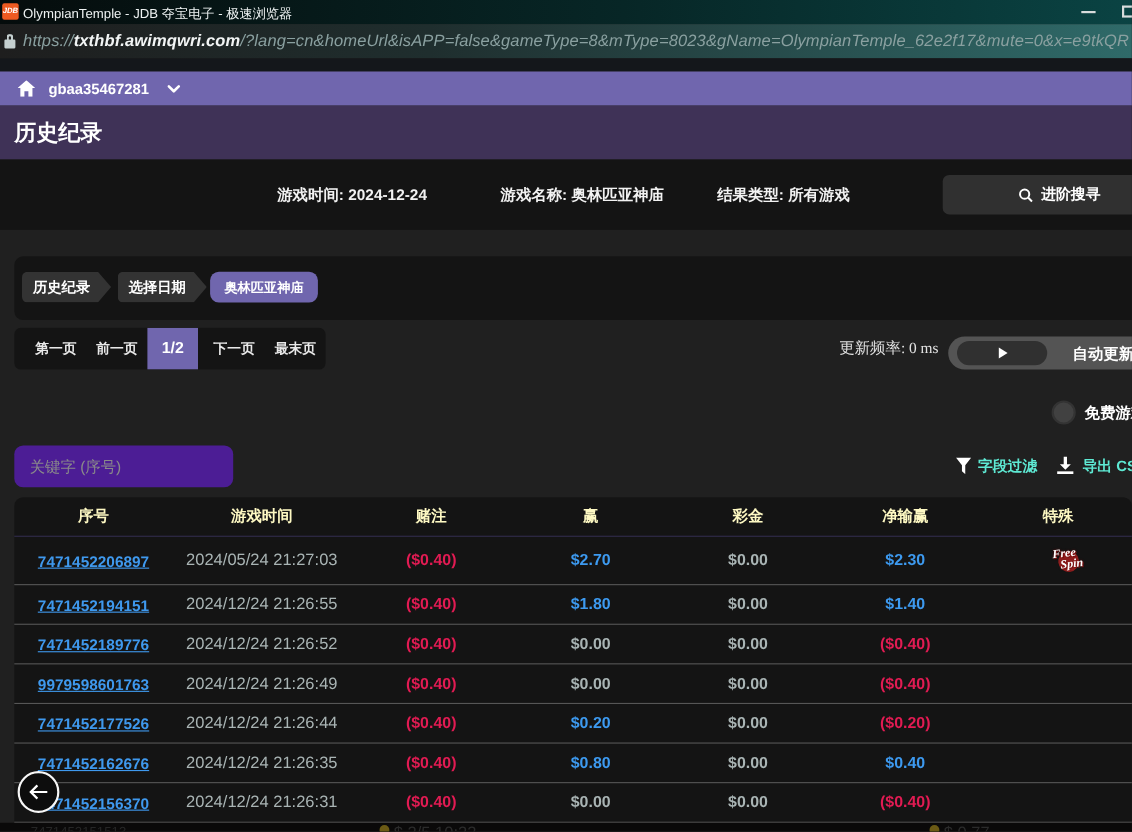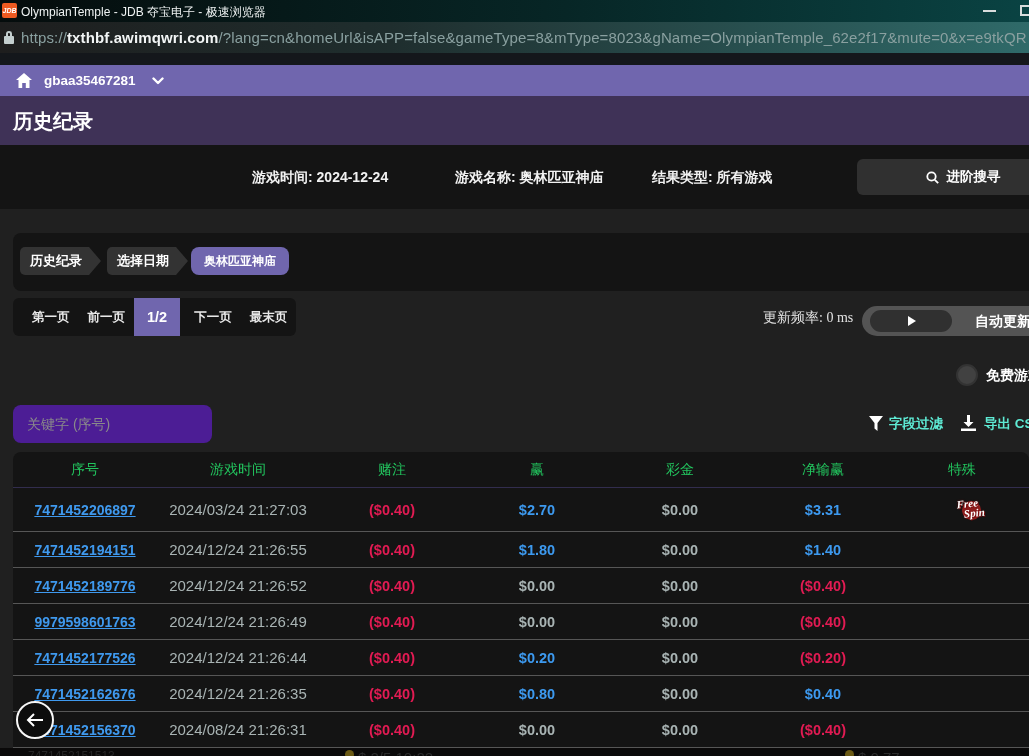--- a/index.html
+++ b/index.html
@@ -8,21 +8,21 @@
   .abs { position:absolute; }
 
   
   .titlebar { position:absolute; left:0; top:0; width:1029px; height:22px; background:linear-gradient(90deg,#050c0c 0%,#072626 55%,#0a4343 100%);padding-left:31px; }
   .jdb-ico { position:absolute; left:2px; top:3px; width:15px; height:15px; background:#ee5a21; border-radius:2px; color:#fff; font-style:italic; font-weight:bold; font-size:7px; line-height:15px; text-align:center; }
   .win-title { position:absolute; left:21px; top:4px; font-size:12px; color:#eef2f2; white-space:nowrap; }
   .btn-min { position:absolute; left:983px; top:10px; width:13px; height:2px; background:#d8dcdc; }
   .btn-max { position:absolute; left:1020px; top:5px; width:12px; height:11px; border:2px solid #d8dcdc; background:transparent; }
 
   
-  .urlbar { position:absolute; left:0; top:22px; width:1029px; height:31px; background:linear-gradient(90deg,#1e1e1e 0%,#1f2e2e 38%,#2f6a69 100%); }
+  .urlbar { position:absolute; left:0; top:22px; width:1029px; height:31px; background:linear-gradient(90deg,#1e1e1e 0%,#1f2e2e 38%,#2f6a69 100%);font-style:italic; }
   .lock-body { position:absolute; left:4px; top:36px; width:10px; height:8px; background:#c4cfcf; border-radius:1px; }
   .lock-shackle { position:absolute; left:6px; top:31px; width:6px; height:7px; border:2px solid #c4cfcf; border-bottom:none; border-radius:4px 4px 0 0; }
   .url-text { position:absolute; left:21px; top:0; height:31px; line-height:32px; font-size:15px; letter-spacing:0.12px; white-space:nowrap; color:#8aa0a0; }
   .url-text b { color:#f2f5f5; font-weight:bold; }
 
   .gapbar { position:absolute; left:0; top:53px; width:1029px; height:12px; background:#14171b; }
 
   
   .userbar { position:absolute; left:0; top:65px; width:1029px; height:31px; background:#7066ae; }
   .home-ico { position:absolute; left:16px; top:8px; }
@@ -58,21 +58,21 @@
   .fg-label { position:absolute; left:986px; top:363px; height:24px; line-height:24px; font-size:14px; font-weight:bold; color:#fff; white-space:nowrap; }
 
   
   .kw-input { position:absolute; left:13px; top:405px; width:199px; height:38px; background:#4c1d95; border:none; border-radius:8px; color:#8a8a8a; font-size:14px; padding:0 14px; font-family:"Liberation Sans",sans-serif; }
   .kw-input::placeholder { color:#8a8a8a; }
   .act { position:absolute; top:410px; height:28px; line-height:28px; font-size:13.5px; font-weight:bold; color:#5eead4; white-space:nowrap; }
 
   
   .table { position:absolute; left:13px; top:452px; width:1016px; background:#141414; border-radius:8px 8px 0 0; }
   .thead { display:flex; height:36px; align-items:center; border-bottom:1px solid #322d4e; }
-  .th { font-size:14px; font-weight:normal; color:#22c55e; text-align:center; }
+  .th { font-size:14px; font-weight:bold; color:#fef9c3; text-align:center; }
   .trow { display:flex; align-items:center; border-bottom:1px solid #565656; height:36px; }
   .trow.tall { height:44px; }
   .td { display:flex; justify-content:center; align-items:center; }
   .c1{width:144px;} .c2{width:162px;} .c3{width:146px;} .c4{width:144px;} .c5{width:142px;} .c6{width:144px;} .c7{width:134px;}
   .lnk { color:#3f99ee; font-size:14px; font-weight:600; text-decoration:underline; }
   .dt { color:#a9b4b4; font-size:15px; }
   .amt { font-size:14.5px; font-weight:600; }
   .amt[data-color="red"] { color:#e21b53; }
   .amt[data-color="blue"] { color:#3d9af0; }
   .amt[data-color="gray"] { color:#a9b4b4; }
@@ -182,33 +182,33 @@
     <div class="th c5">彩金</div>
     <div class="th c6">净输赢</div>
     <div class="th c7">特殊</div>
   </div>
 
   <div class="trow tall">
     <div class="td c1">
         <span class="lnk">7471452206897</span>
       </div>
     <div class="td c2">
-        <span class="dt">2024/03/24 21:27:03</span>
+        <span class="dt">2024/05/24 21:27:03</span>
       </div>
     <div class="td c3">
         <span class="amt" data-color="red">($0.40)</span>
       </div>
     <div class="td c4">
         <span class="amt" data-color="blue">$2.70</span>
       </div>
     <div class="td c5">
         <span class="amt" data-color="gray">$0.00</span>
       </div>
     <div class="td c6">
-        <span class="amt" data-color="blue">$3.31</span>
+        <span class="amt" data-color="blue">$2.30</span>
       </div>
     <div class="td c7">
         <div class="fsbadge">
           <div class="fsblob"></div>
           <div class="fsline fs1">Free</div>
           <div class="fsline fs2">Spin</div>
         </div>
       </div>
   </div>
 
@@ -320,21 +320,21 @@
         <span class="amt" data-color="blue">$0.40</span>
       </div>
     <div class="td c7"></div>
   </div>
 
   <div class="trow">
     <div class="td c1">
         <span class="lnk">7471452156370</span>
       </div>
     <div class="td c2">
-        <span class="dt">2024/08/24 21:26:31</span>
+        <span class="dt">2024/12/24 21:26:31</span>
       </div>
     <div class="td c3">
         <span class="amt" data-color="red">($0.40)</span>
       </div>
     <div class="td c4">
         <span class="amt" data-color="gray">$0.00</span>
       </div>
     <div class="td c5">
         <span class="amt" data-color="gray">$0.00</span>
       </div>

